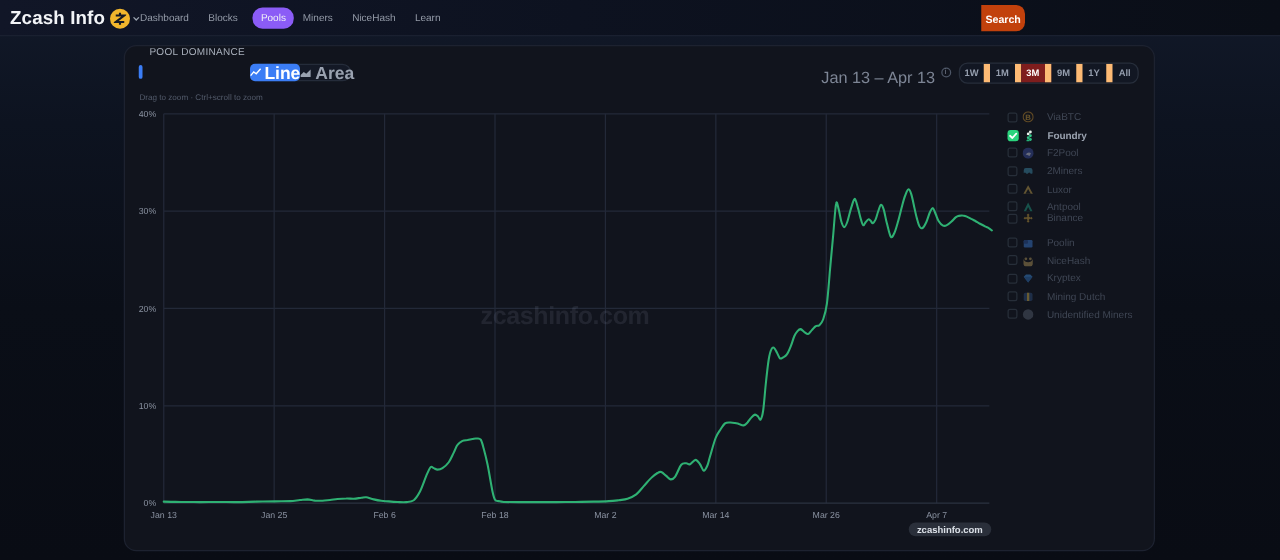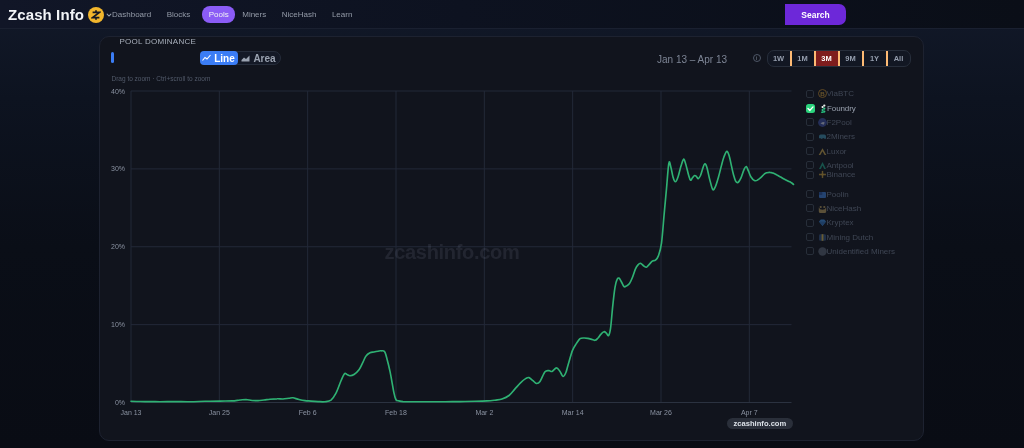--- a/index.html
+++ b/index.html
@@ -8,42 +8,42 @@
 #brand{position:absolute;left:8px;top:0;height:29px;display:flex;align-items:center}
 #brand b{font-size:15px;color:#f2f4f7;letter-spacing:0.1px}
 #coin{width:16px;height:16px;border-radius:50%;background:#f2b62c;margin-left:4px;display:flex;align-items:center;justify-content:center}
 #nav{position:absolute;left:112px;top:0;height:29px;display:flex;align-items:center;font-size:8px;color:#949ba8}
 #nav .ni{margin-right:15.5px}
 #nav .pill{background:#8b5cf6;border-radius:8px;padding:4px 6.5px;color:#f0f2f5;font-weight:normal;margin-right:7px;margin-left:-3.5px}
 #sg{position:absolute;left:785px;top:4px;height:21px;display:flex}
 #sin{width:185px;height:21px;background:#181c26;border:1px solid #262c39;border-right:none;border-radius:7px 0 0 7px;display:flex;align-items:center;padding-left:11px;position:relative}
 #sin .ph{font-size:8px;color:#5d6676}
 #kbd{position:absolute;right:6px;top:4.5px;border:1px solid #2c3342;border-radius:3px;font-size:6.5px;color:#5d6676;padding:1px 3px;line-height:1.3}
-#sbtn{width:61px;height:21px;background:#6d28d9;border-radius:0 7px 7px 0;color:#fff;font-size:8.5px;font-weight:bold;display:flex;align-items:center;justify-content:center}
+#sbtn{width:35px;height:21px;background:#c2410c;border-radius:0 7px 7px 0;color:#fff;font-size:8.5px;font-weight:bold;display:flex;align-items:center;justify-content:center}
 
 #panel{position:absolute;left:99px;top:36px;width:825px;height:405px;background:#11141d;border:1px solid #1d2230;border-radius:10px}
 #accent{position:absolute;left:111px;top:51.5px;width:3px;height:11px;background:#3b7df5;border-radius:1.5px}
 #ptitle{position:absolute;left:119.5px;top:37px;font-size:8px;font-weight:normal;letter-spacing:0.25px;color:#a9b0bc}
 #toggle{position:absolute;left:199.5px;top:51px;width:81px;height:14px;background:#141926;border:1px solid #252c3a;border-radius:7px;display:flex}
-#toggle .t{flex:1;display:flex;align-items:center;justify-content:center;font-size:10px;font-weight:bold;color:#9aa2b0;gap:3px}
+#toggle .t{flex:1;display:flex;align-items:center;justify-content:center;font-size:14px;font-weight:bold;color:#9aa2b0;gap:3px}
 #toggle .t.on{background:#3b7df5;color:#fff;border-radius:4px;margin:-1px 0 -1px -1px;flex:0 0 38px}
-#dr{position:absolute;left:657px;top:53.5px;font-size:10px;color:#7d8595;width:58px;text-align:left;white-space:nowrap}
+#dr{position:absolute;left:657px;top:53.5px;font-size:13px;color:#7d8595;width:58px;text-align:left;white-space:nowrap}
 #info{position:absolute;left:752.5px;top:54px;width:8px;height:8px;border:1px solid #4d5666;border-radius:50%;color:#7d8595;font-size:6px;display:flex;align-items:center;justify-content:center}
 #rgrp{position:absolute;left:766.5px;top:49.5px;width:144px;height:17px;background:#121723;border:1px solid #272e3b;border-radius:7px;display:flex;overflow:hidden}
-#rgrp .r{flex:1;display:flex;align-items:center;justify-content:center;font-size:7.5px;font-weight:bold;color:#959eae;border-right:2px solid #fdba74}
+#rgrp .r{flex:1;display:flex;align-items:center;justify-content:center;font-size:7.5px;font-weight:bold;color:#959eae;border-right:5px solid #fdba74}
 #rgrp .r:last-child{border-right:none}
 #rgrp .r.on{background:#7f1d1d;color:#fff}
 #hint{position:absolute;left:111.5px;top:74.5px;font-size:6.5px;color:#525a6a}
 
 .lrow{position:absolute;left:806px;height:11px;display:flex;align-items:center}
 .cb{width:8px;height:8px;border:1px solid #272e39;border-radius:2px;flex:0 0 8px}
 .cb.on{border:none;background:#2bd47d;border-radius:2.5px;width:9px;height:9px;flex:0 0 9px;display:flex;align-items:center;justify-content:center;margin-left:-0.5px}
 .lic{margin-left:3.5px}
-.lt{margin-left:0;font-size:8px;color:#3f4654;white-space:nowrap}
-.lt.on{color:#99a1ae;font-weight:normal;letter-spacing:-0.1px}
+.lt{margin-left:11px;font-size:8px;color:#3f4654;white-space:nowrap}
+.lt.on{color:#99a1ae;font-weight:bold;letter-spacing:-0.1px}
 
 #badge{position:absolute;left:727px;top:418px;height:10.5px;background:#2a2f3a;border-radius:6px;display:flex;align-items:center;padding:0 6.5px;font-size:7.6px;font-weight:bold;color:#dbe0e7}
 </style></head><body>
 <div id="hdr"></div>
 <div id="brand">
     <b>Zcash Info</b>
  <div id="coin">
       <svg width="10" height="12" viewBox="0 0 10 12">
         <path d="M1.6 3.4H8.4L1.6 8.6H8.4M5 1.2V3.4M5 8.6v2.2" fill="none" stroke="#151924" stroke-width="1.7"></path>
       </svg>

